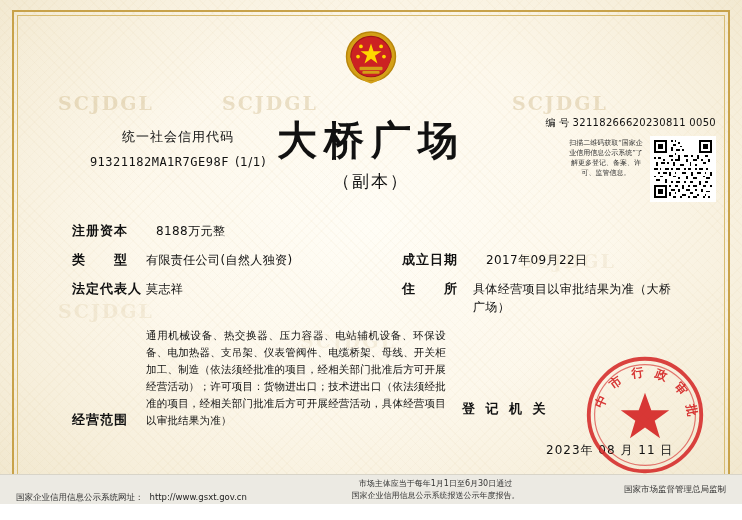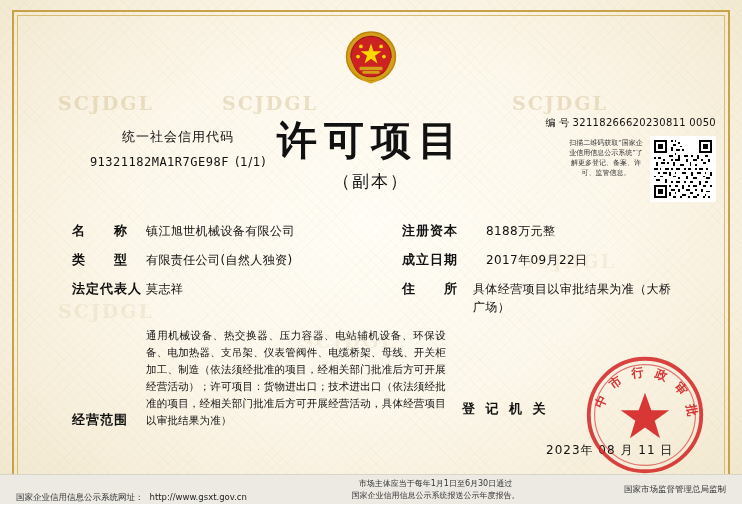--- a/index.html
+++ b/index.html
@@ -304,21 +304,21 @@
     <circle cx="36" cy="34" r="2.6" fill="#ffd700"></circle>
     <circle cx="64" cy="34" r="2.6" fill="#ffd700"></circle>
     <circle cx="32" cy="48" r="2.6" fill="#ffd700"></circle>
     <circle cx="68" cy="48" r="2.6" fill="#ffd700"></circle>
     <rect x="34" y="62" width="32" height="5" rx="1.5" fill="#d4a017"></rect>
     <rect x="38" y="68" width="24" height="4" rx="1.5" fill="#d4a017"></rect>
     <path d="M20,50 Q28,78 50,84 Q72,78 80,50" fill="none" stroke="#d4a017" stroke-width="3"></path>
   </svg>
 
   <div class="title-block">
-    <div class="main-title">许可项目</div>
+    <div class="main-title">大桥广场</div>
     <div class="sub-title">（副本）</div>
   </div>
 
   <div class="credit-block">
     <div class="credit-label">统一社会信用代码</div>
     <div class="credit-value">
       <span>91321182MA1R7GE98F</span><span class="serial">(1/1)</span>
     </div>
   </div>
 
@@ -432,24 +432,20 @@
           <rect x="22" y="31" width="2" height="1"></rect>
             <rect x="27" y="31" width="1" height="1"></rect>
             <rect x="30" y="31" width="1" height="1"></rect>
         </g>
       </svg>
     </div>
   </div>
 
   <div class="fields">
     <div class="row">
-      <div class="col-left">
-        <span class="flabel w4">名　　称</span>
-        <span class="fvalue">镇江旭世机械设备有限公司</span>
-      </div>
       <div class="col-right">
         <span class="flabel" style="width:84px;">注册资本</span>
         <span class="fvalue">8188万元整</span>
       </div>
     </div>
 
     <div class="row">
       <div class="col-left">
         <span class="flabel w4">类　　型</span>
         <span class="fvalue">有限责任公司(自然人独资)</span>

